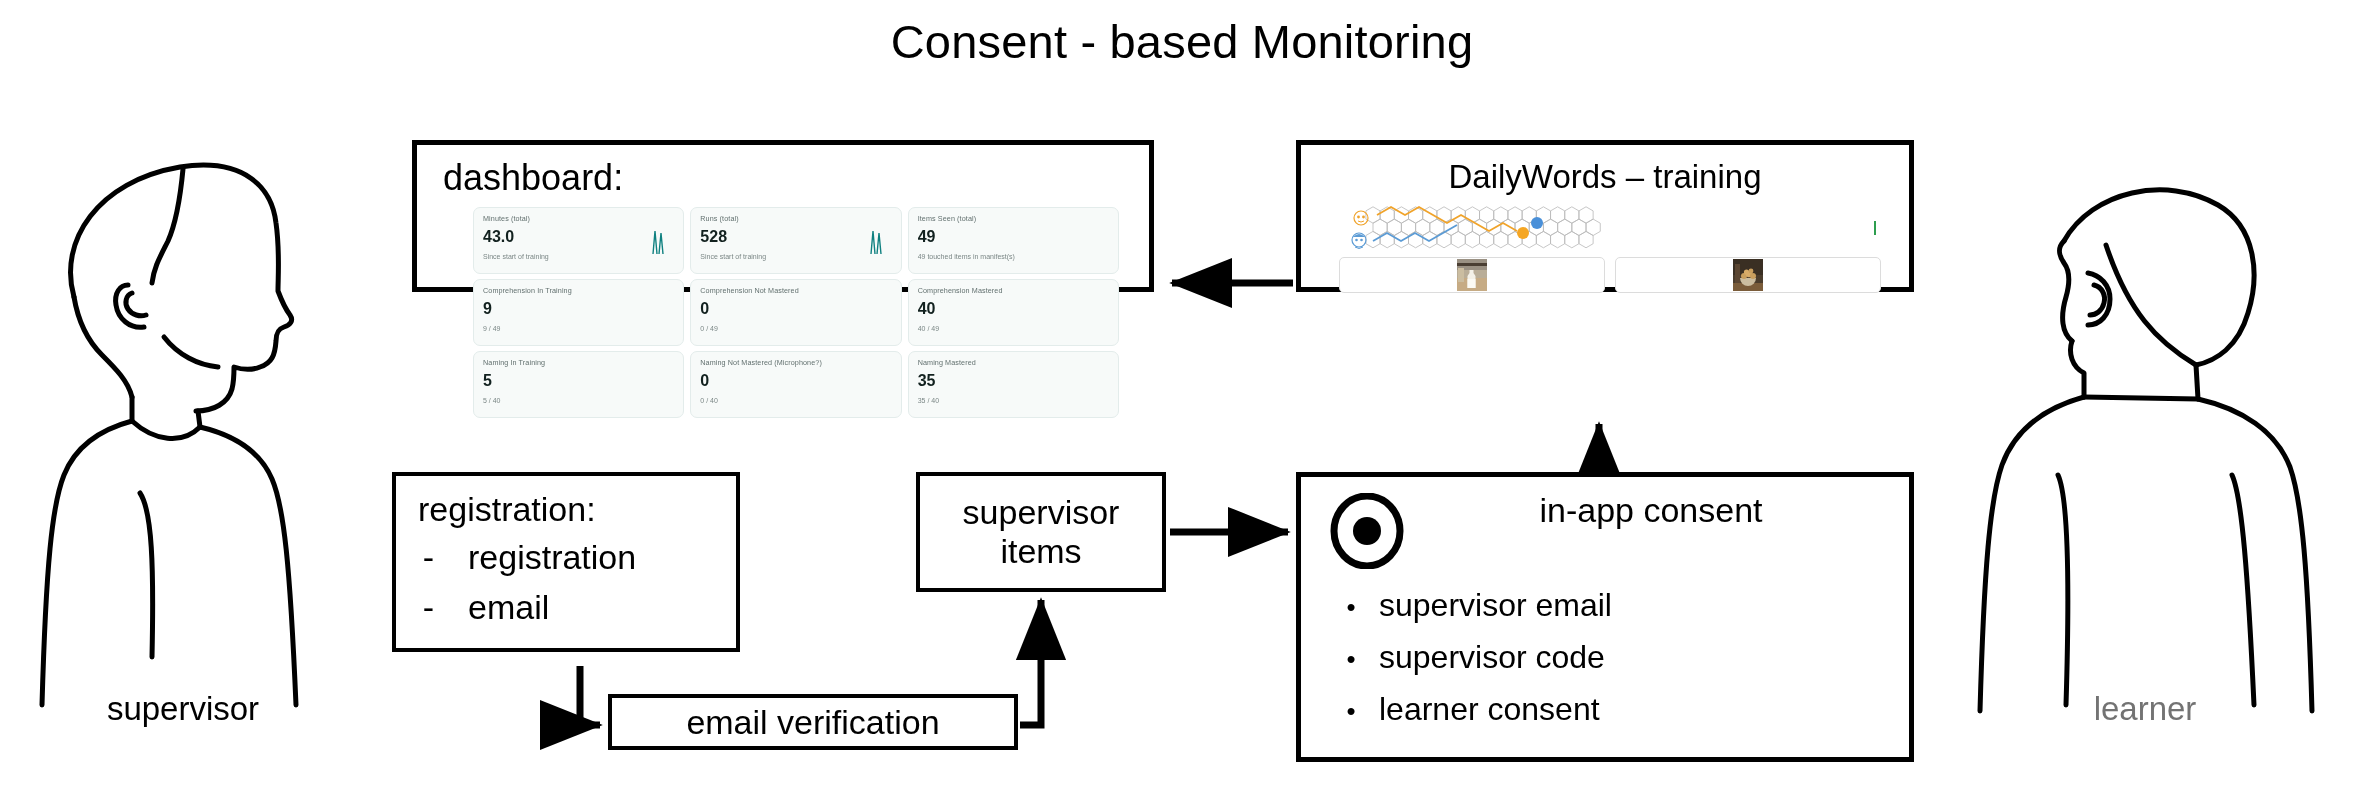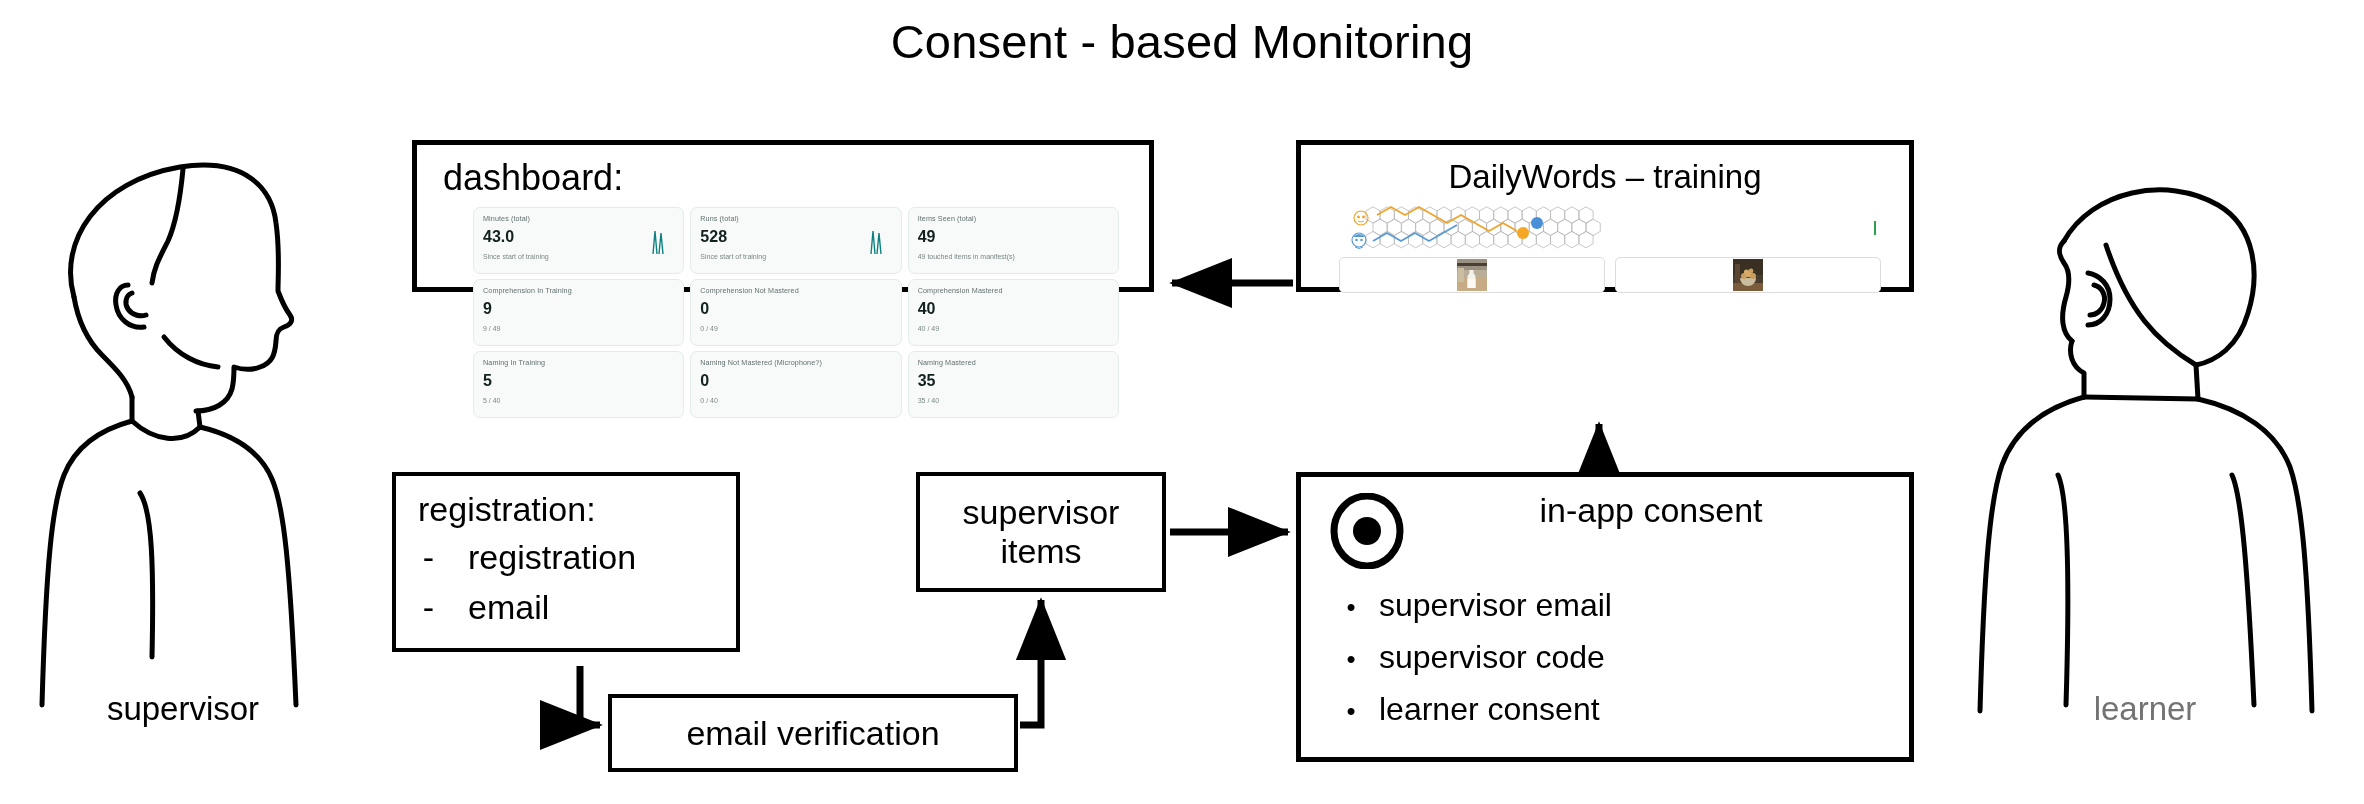--- a/index.html
+++ b/index.html
@@ -100,21 +100,21 @@
 
   
   #supcode-box { left: 916px; top: 472px; width: 250px; height: 120px; }
   #supcode-text {
     position: absolute; left:0; top: 0; width:100%; height:100%;
     display:flex; flex-direction:column; align-items:center; justify-content:center;
     font-size: 34px; line-height: 1.16; color:#000; text-align:center;
   }
 
   
-  #emailver-box { left: 608px; top: 694px; width: 410px; height: 78px; }
+  #emailver-box { left: 608px; top: 694px; width: 410px; height: 56px; }
   #emailver-text {
     position:absolute; left:0; top:0; width:100%; height:100%;
     display:flex; align-items:center; justify-content:center;
     font-size: 34px; color:#000;
   }
 
   
   #consent-box { left: 1296px; top: 472px; width: 618px; height: 290px; padding-left: 20px; }
   #consent-title {
     position: absolute; left: 160px; top: 14px; width: 380px;

